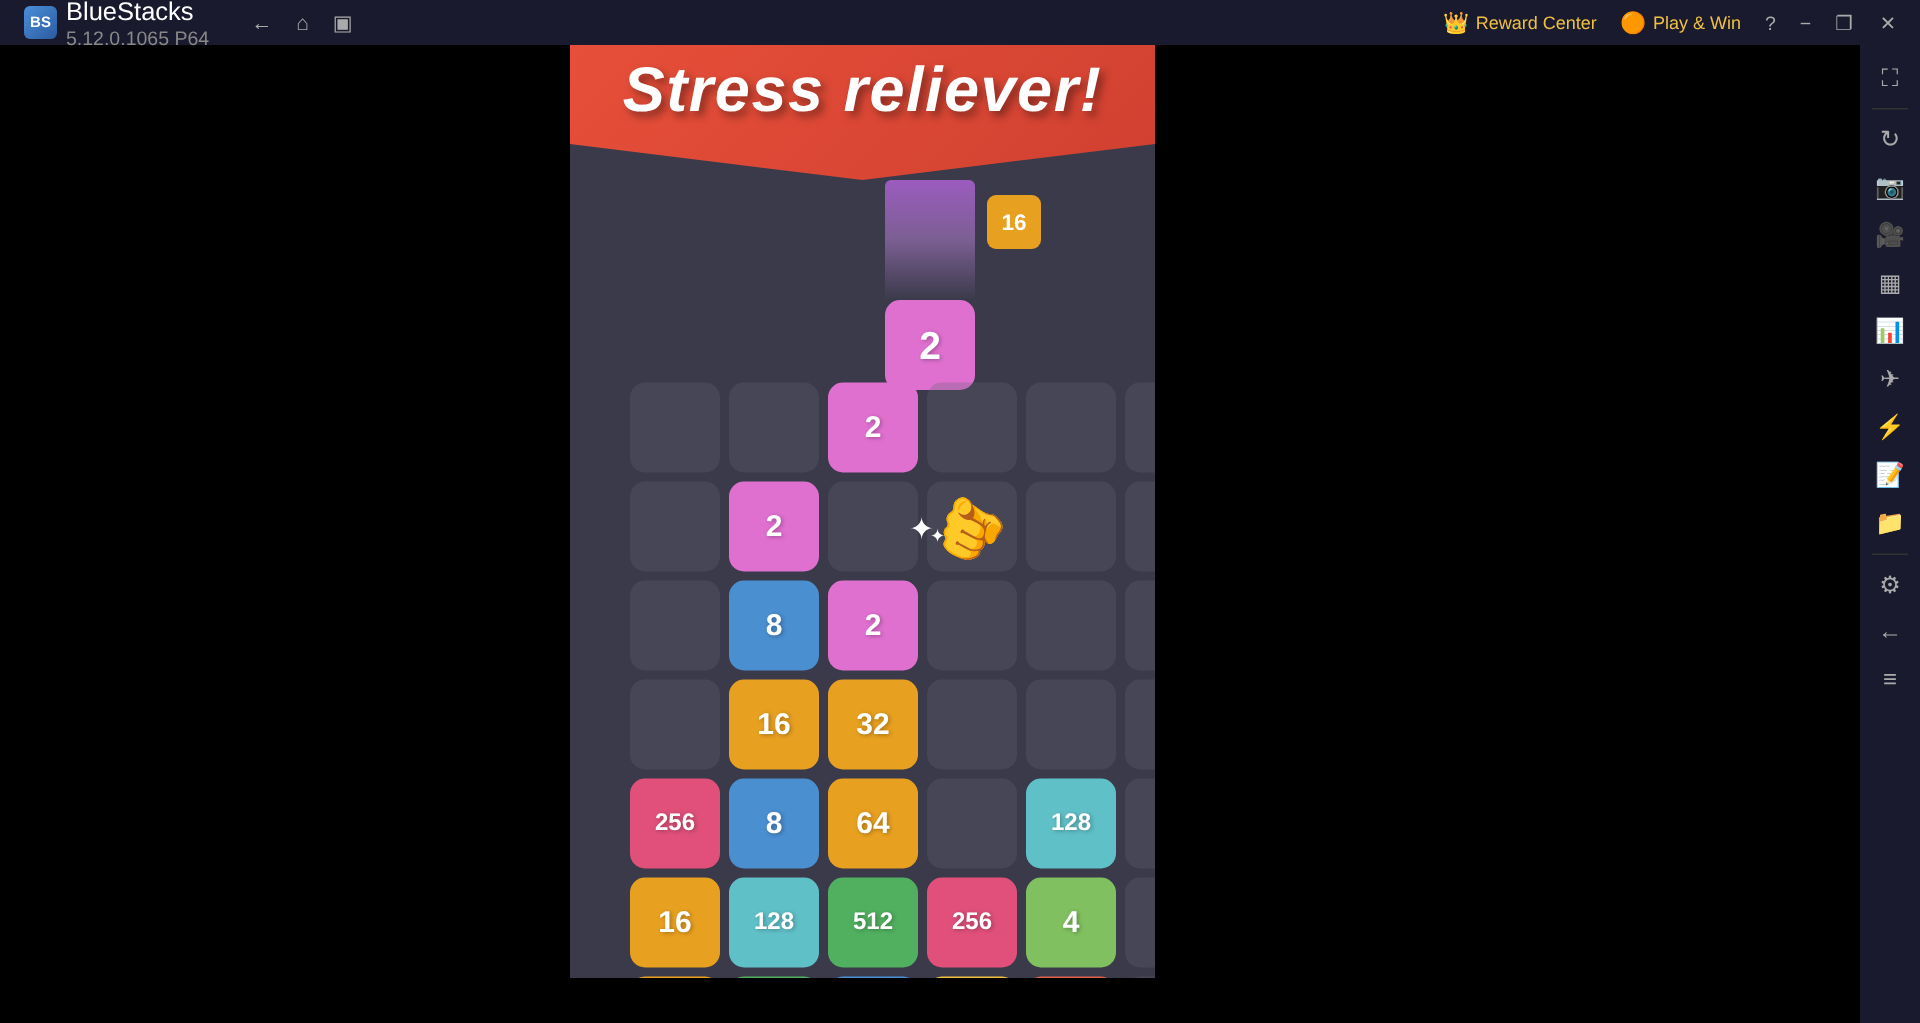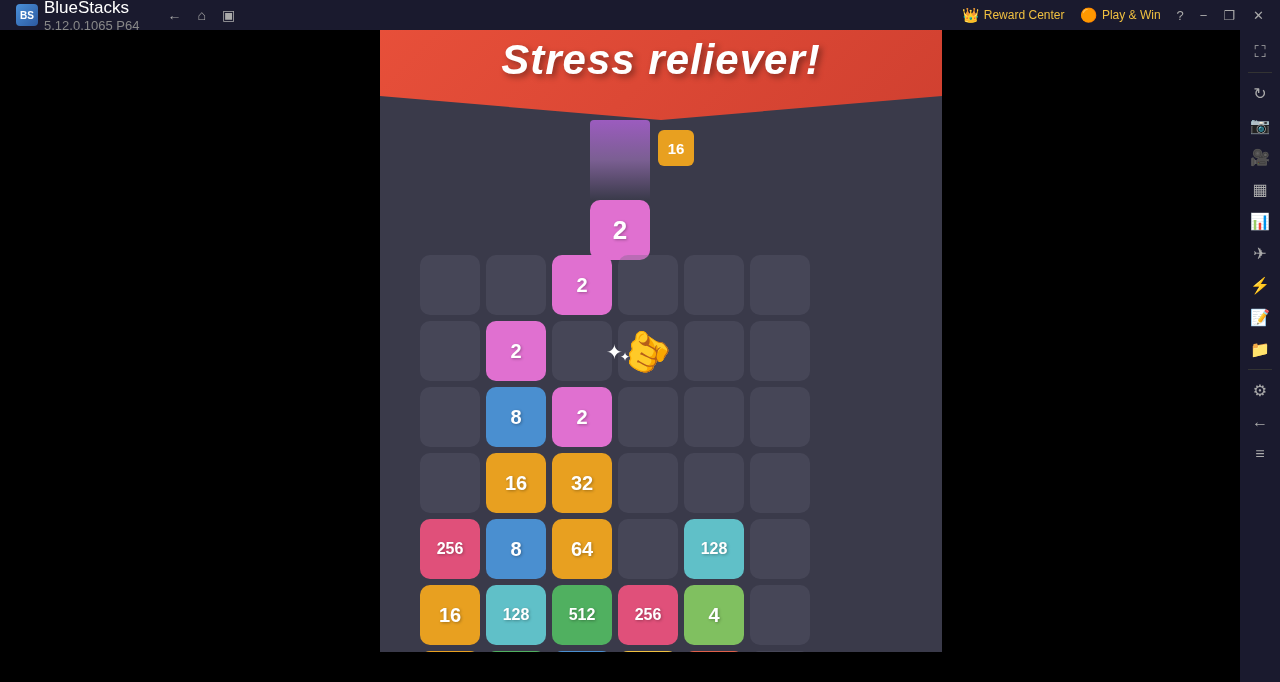--- a/index.html
+++ b/index.html
@@ -84,21 +84,21 @@
       width: 28px; height: 28px;
       display: flex; align-items: center; justify-content: center;
       color: #aaa; font-size: 16px; cursor: pointer; border-radius: 4px;
     }
     .sidebar-divider { width: 24px; height: 1px; background: #333; margin: 2px 0; }
 
     
     .game-container {
       position: absolute;
       top: 0; left: 380px;
-      width: 562px;
+      width: 390px;
       height: 652px;
       background: #3a3a4a;
       overflow: hidden;
     }
 
     
     .game-banner {
       position: absolute;
       top: 0; left: 0; right: 0;
       height: 120px;

